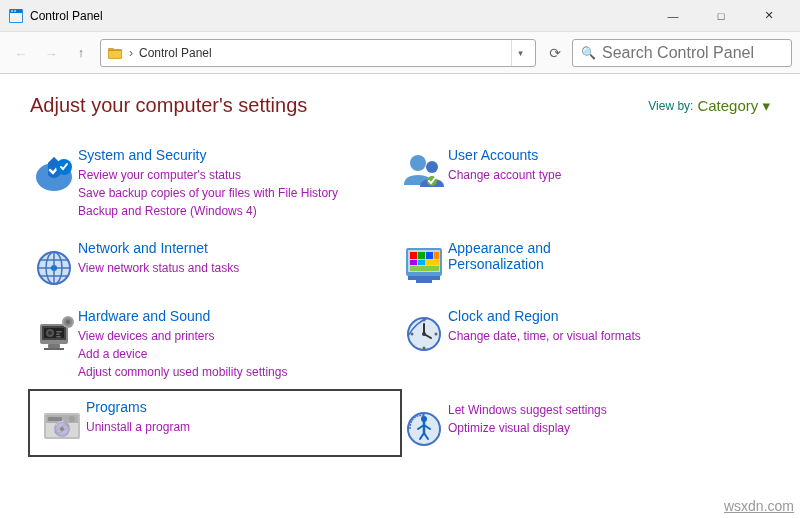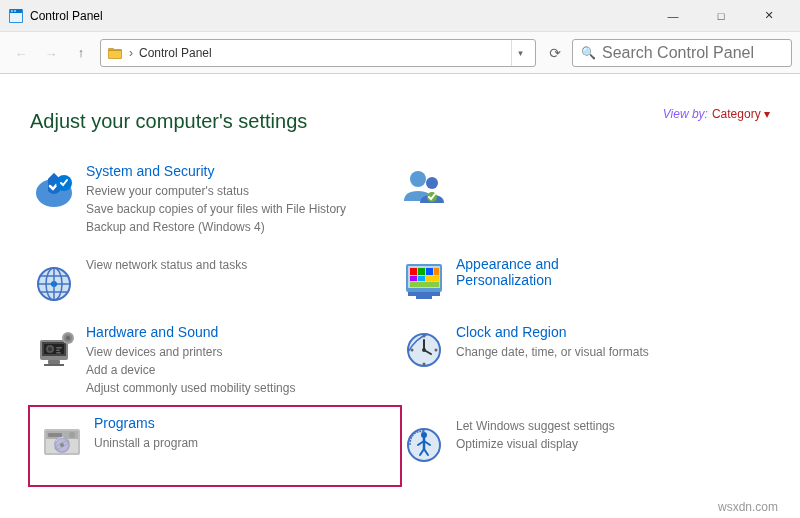--- a/index.html
+++ b/index.html
@@ -160,49 +160,48 @@
 
     .page-header {
       display: flex;
       justify-content: space-between;
       align-items: center;
       margin-bottom: 20px;
     }
     .page-title {
       font-size: 20px;
       font-weight: 300;
-      color: #14532d;
-      margin-top: 16px;
+      color: #7f1d1d;
     }
     .view-by {
       display: flex;
       align-items: center;
       gap: 4px;
       font-size: 12px;
       color: #555;
     }
-    .view-by-label { color: #8b5cf6; font-style: italic; }
+    .view-by-label { color: #0f766e; }
     .view-by-value {
-      color: #b91c1c;
-      cursor: pointer;
-      font-size: 12px;
+      color: #4d7c0f;
+      cursor: pointer;
+      font-size: 15px;
     }
 
     
     .category-grid {
       display: grid;
       grid-template-columns: 1fr 1fr;
       gap: 0;
     }
 
     .category-item {
       display: flex;
       align-items: flex-start;
       padding: 10px 10px 10px 0;
-      gap: 8px;
+      gap: 0;
     }
 
     .category-item.highlighted {
       border: 2px solid #cc0000;
       padding: 8px 8px 8px 8px;
       margin: -2px;
     }
 
     .cat-icon {
       width: 48px;
@@ -219,36 +218,37 @@
       font-size: 14px;
       color: #0066cc;
       font-weight: normal;
       cursor: pointer;
       display: block;
       margin-bottom: 3px;
     }
 
     .cat-link {
       font-size: 12px;
-      color: #737373;
+      color: #a21caf;
       cursor: pointer;
       display: block;
       line-height: 1.5;
     }
 
     
     svg { display: block; }
 
     .watermark {
       position: fixed;
       bottom: 4px;
-      right: 22px;
-      font-size: 12px;
+      right: 6px;
+      font-size: 14px;
       color: #999;
       pointer-events: none;
+      text-decoration: underline;
     }
   </style>
 </head>
 <body>
 
 <div class="title-bar">
   <div class="title-bar-icon">
     <svg width="16" height="16" viewBox="0 0 16 16">
       <rect x="1" y="1" width="14" height="14" rx="1" fill="#0078d7" opacity="0.8"></rect>
       <rect x="2" y="5" width="12" height="9" rx="0" fill="#fff" opacity="0.9"></rect>
@@ -326,36 +326,41 @@
       <div class="cat-icon">
         <svg width="48" height="48" viewBox="0 0 48 48">
           <circle cx="18" cy="16" r="8" fill="#5b9bd5"></circle>
           <path d="M4 38 Q4 28 18 28 Q32 28 32 38" fill="#5b9bd5"></path>
           <circle cx="32" cy="20" r="6" fill="#4472c4"></circle>
           <path d="M20 40 Q20 32 32 32 Q44 32 44 40" fill="#4472c4"></path>
           <circle cx="32" cy="34" r="5" fill="#70ad47"></circle>
           <path d="M29 34 L31 36 L35 31" stroke="#fff" stroke-width="2" fill="none" stroke-linecap="round"></path>
         </svg>
       </div>
+      <div class="cat-content">
+        <span class="cat-title">User Accounts</span>
+        <span class="cat-link">Change account type</span>
+      </div>
     </div>
 
     <div class="category-item">
       <div class="cat-icon">
         <svg width="48" height="48" viewBox="0 0 48 48">
           <circle cx="24" cy="28" r="16" fill="#5b9bd5" opacity="0.3"></circle>
           <circle cx="24" cy="28" r="16" fill="none" stroke="#4472c4" stroke-width="2"></circle>
           <ellipse cx="24" cy="28" rx="8" ry="16" fill="none" stroke="#4472c4" stroke-width="1.5"></ellipse>
           <line x1="8" y1="28" x2="40" y2="28" stroke="#4472c4" stroke-width="1.5"></line>
           <line x1="10" y1="20" x2="38" y2="20" stroke="#4472c4" stroke-width="1.5"></line>
           <line x1="10" y1="36" x2="38" y2="36" stroke="#4472c4" stroke-width="1.5"></line>
           <circle cx="24" cy="28" r="3" fill="#0078d7"></circle>
           <line x1="24" y1="12" x2="24" y2="44" stroke="#4472c4" stroke-width="1.5"></line>
         </svg>
       </div>
       <div class="cat-content">
+        <span class="cat-title">Network and Internet</span>
         <span class="cat-link">View network status and tasks</span>
       </div>
     </div>
 
     <div class="category-item">
       <div class="cat-icon">
         <svg width="48" height="48" viewBox="0 0 48 48">
           <rect x="6" y="8" width="36" height="28" rx="2" fill="#5b9bd5"></rect>
           <rect x="8" y="10" width="32" height="22" fill="#bdd7ee"></rect>
           <rect x="8" y="36" width="32" height="4" fill="#4472c4"></rect>
@@ -418,21 +423,21 @@
 
           <path d="M8 28 Q16 14 28 10" stroke="#4472c4" stroke-width="1.5" fill="none"></path>
         </svg>
       </div>
       <div class="cat-content">
         <span class="cat-title">Clock and Region</span>
         <span class="cat-link">Change date, time, or visual formats</span>
       </div>
     </div>
 
-    <div class="category-item highlighted" style="border:2px solid #be185d; padding:8px 8px 22px 8px; margin-bottom:4px;">
+    <div class="category-item highlighted" style="border:2px solid #404040; padding:8px 8px 8px 8px; margin-bottom:4px;">
       <div class="cat-icon">
         <svg width="48" height="48" viewBox="0 0 48 48">
 
           <rect x="6" y="14" width="36" height="26" rx="2" fill="#c0c0c0"></rect>
           <rect x="8" y="16" width="32" height="22" rx="1" fill="#d8d8d8"></rect>
           <rect x="8" y="16" width="32" height="8" fill="#b0b0b0"></rect>
           <rect x="10" y="18" width="14" height="4" rx="1" fill="#888"></rect>
           <circle cx="34" cy="20" r="3" fill="#a0a0a0"></circle>
           <circle cx="24" cy="30" r="8" fill="#aac"></circle>
           <circle cx="24" cy="30" r="6" fill="#bbd"></circle>

